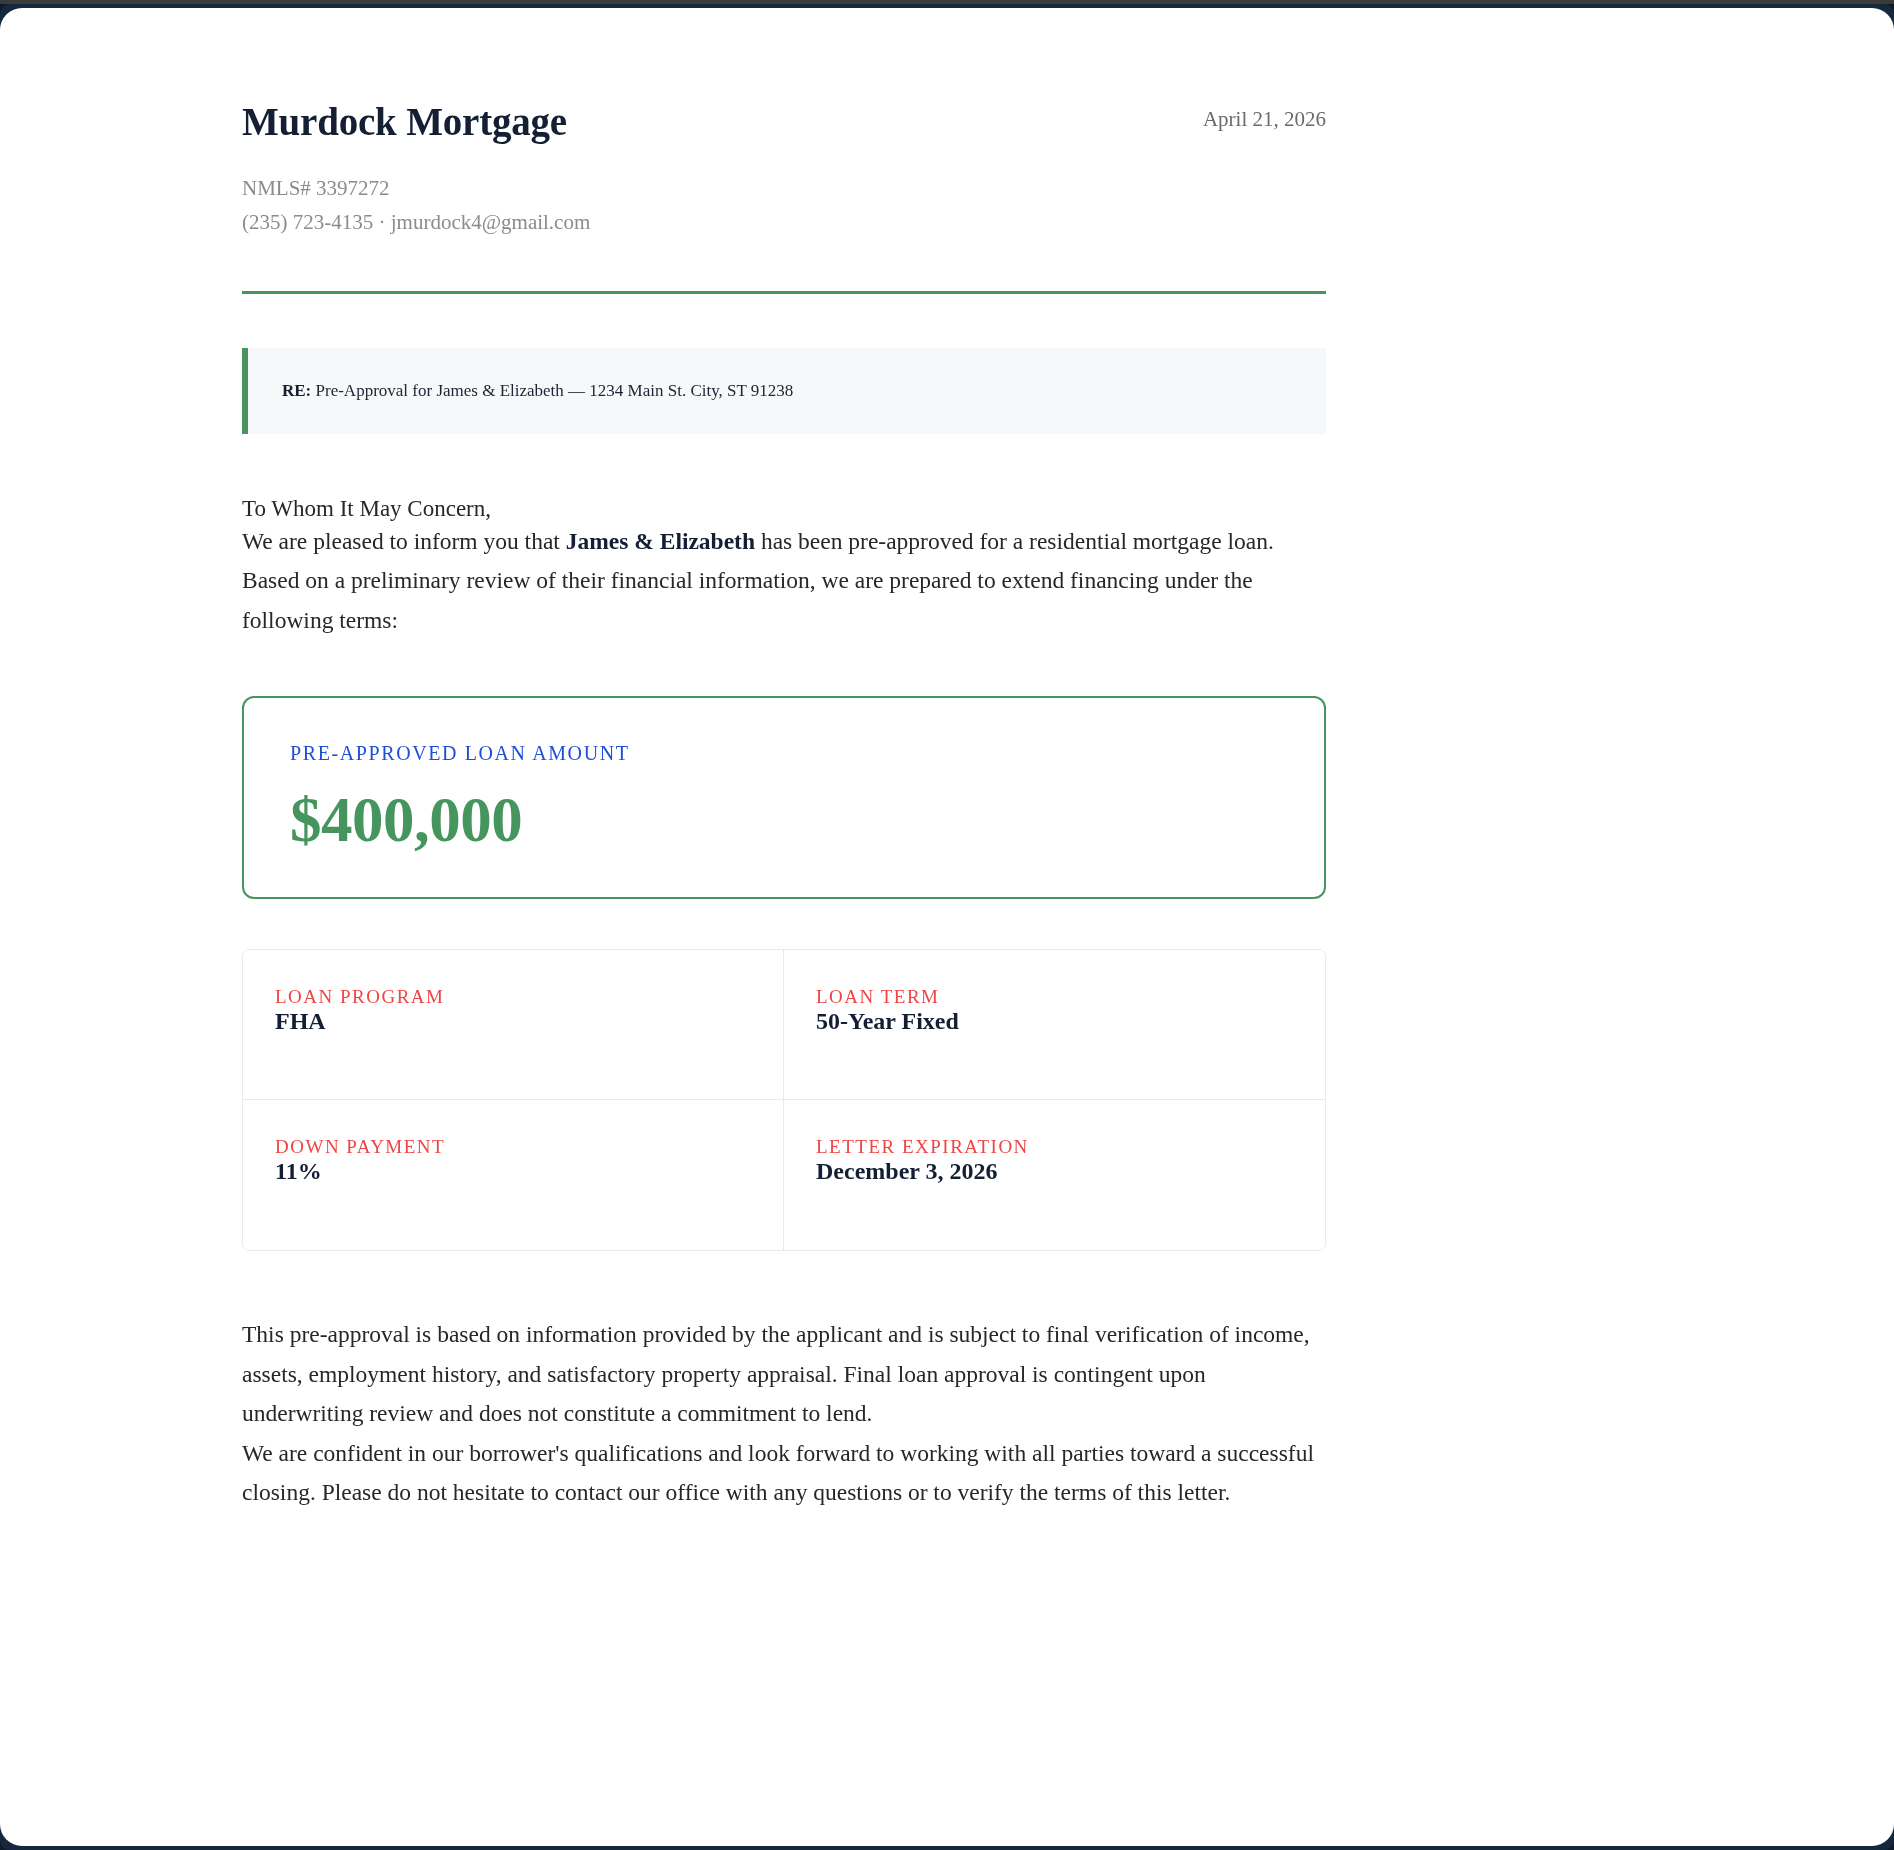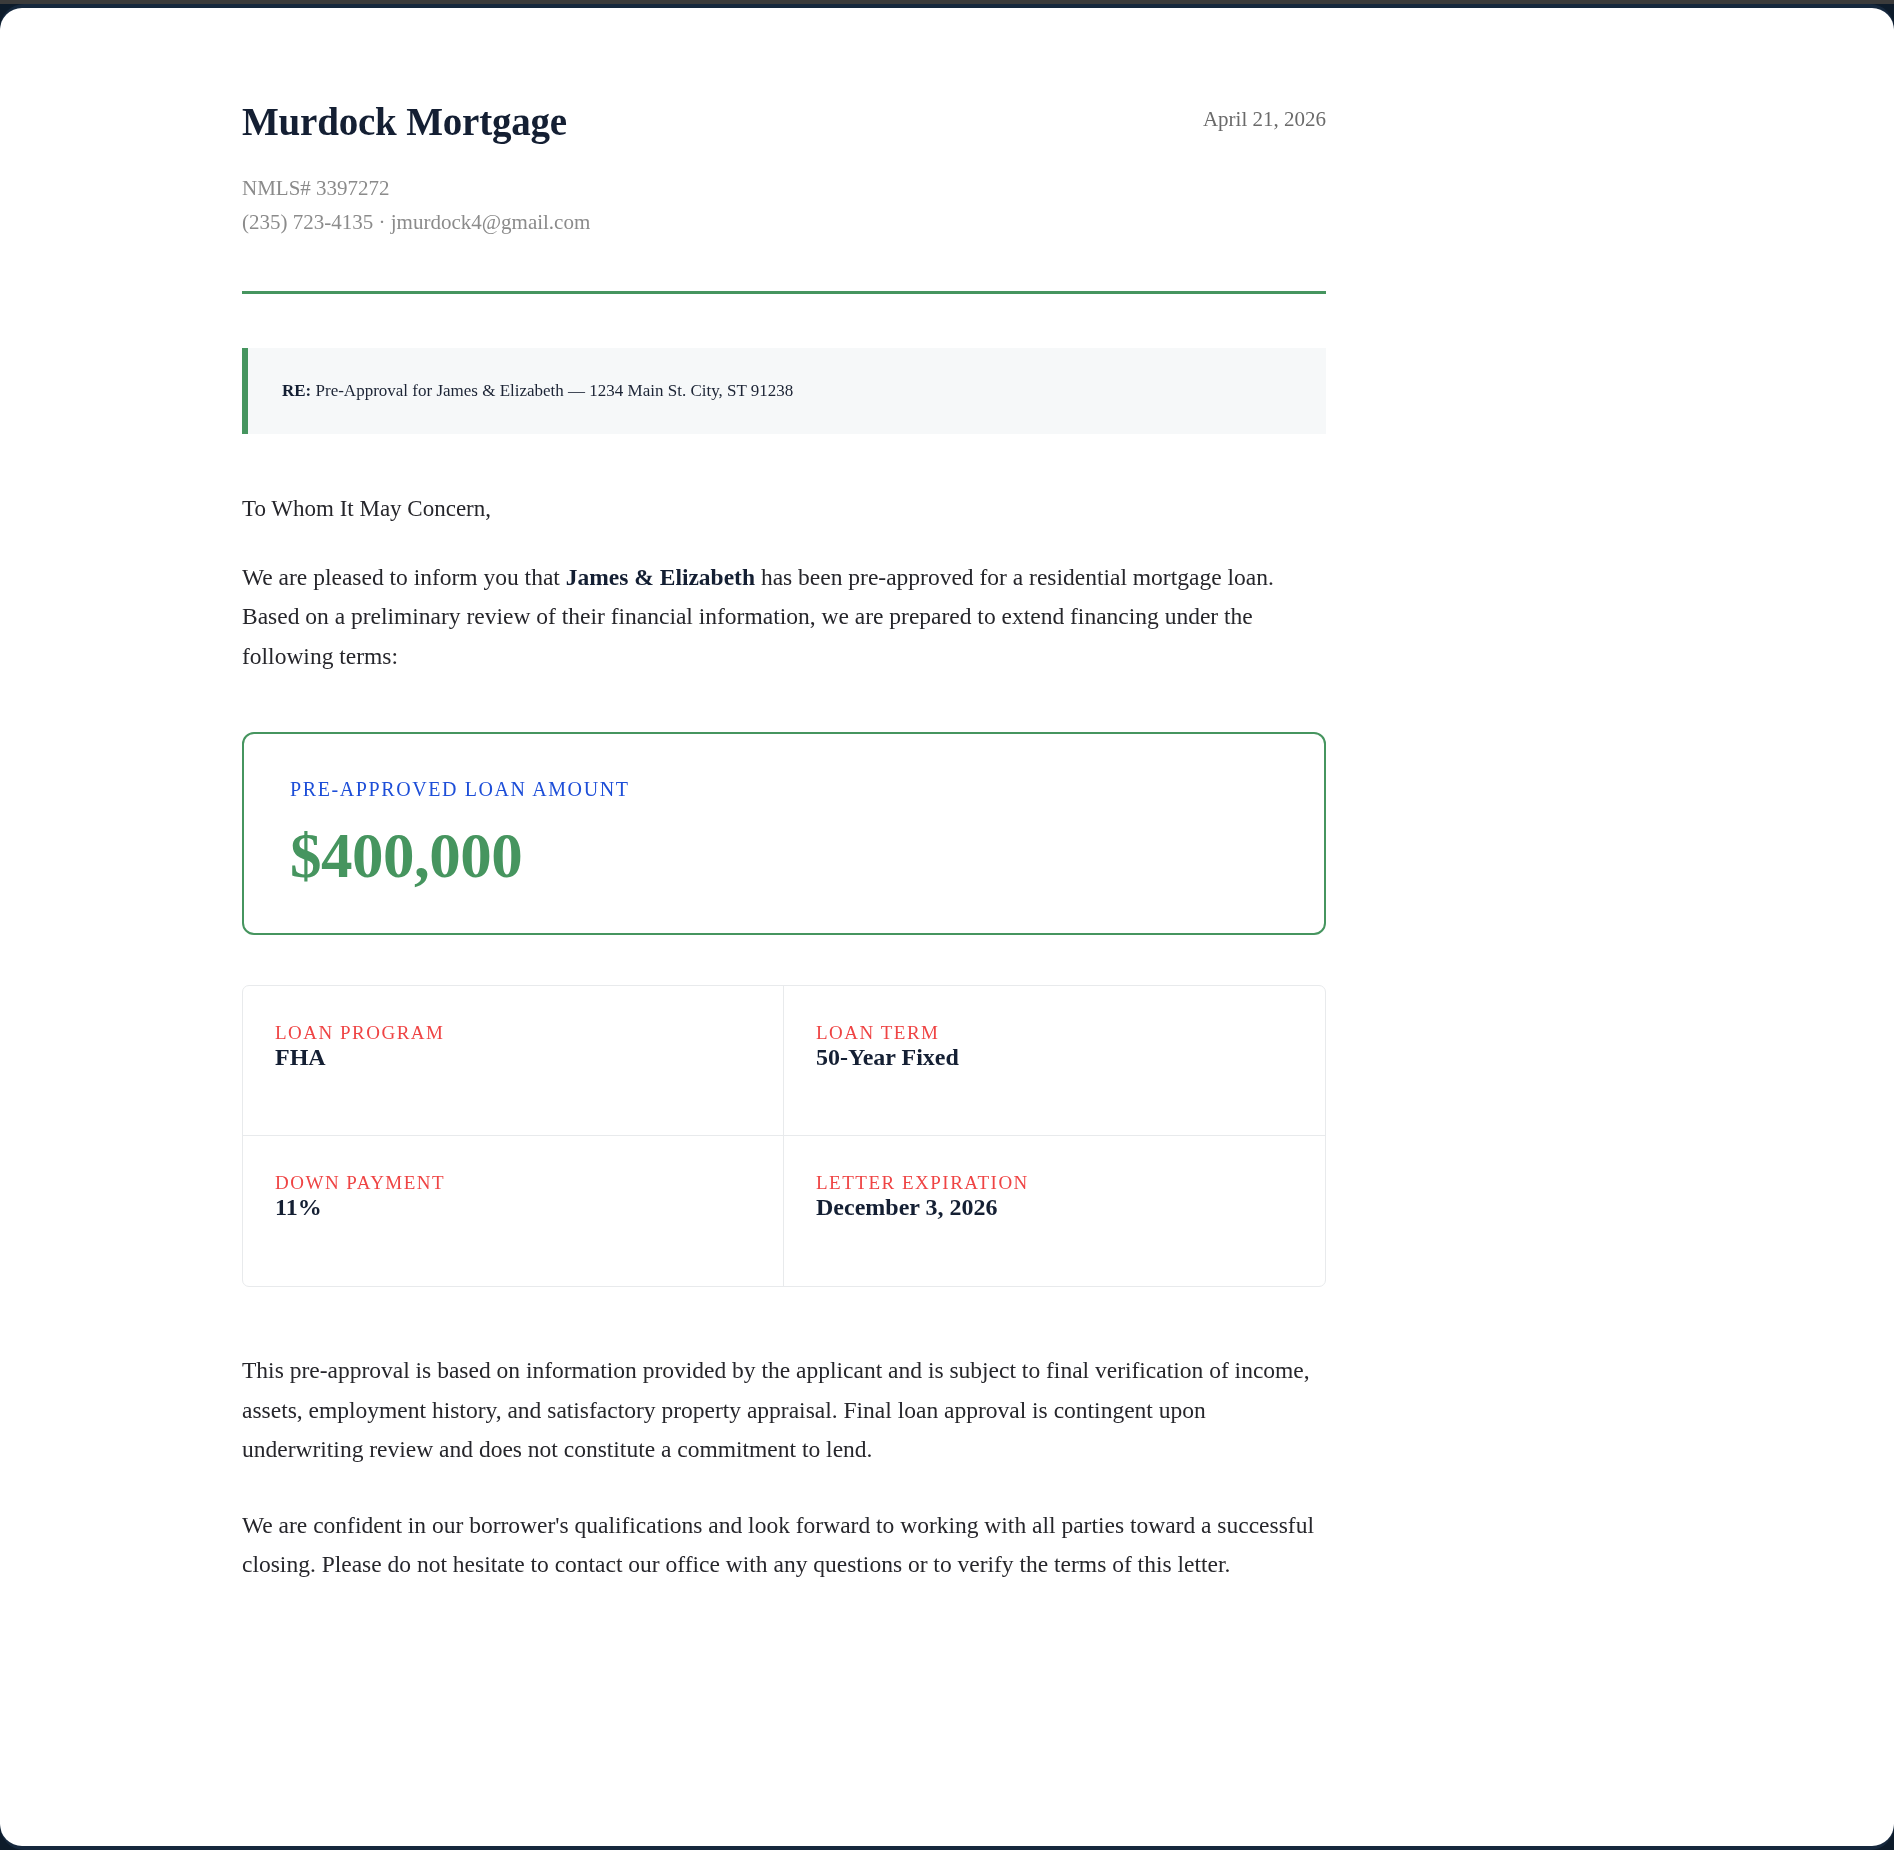--- a/index.html
+++ b/index.html
@@ -22,21 +22,21 @@
     z-index: 5;
   }
 
   
   .app-frame {
     position: absolute;
     top: 4px; left: 0;
     width: 1894px;
     height: 1846px;
     background: #16283d;
-    border-radius: 24px;
+    border-radius: 10px;
     overflow: hidden;
   }
 
   
   .page {
     position: absolute;
     top: 4px;
     left: 0px;
     width: 1894px;
     height: 1838px;
@@ -98,21 +98,20 @@
   }
   .re-label { font-weight: bold; color: #141f33; }
 
   
   .salutation {
     margin-top: 62px;
     font-size: 23px;
     color: #26262b;
   }
   .para {
-    margin-top: 36px;
     font-size: 23.5px;
     line-height: 1.68;
     color: #26262b;
   }
   .para strong { font-weight: bold; color: #141f33; }
 
   
   .amount-box {
     margin-top: 56px;
     border: 2.5px solid #46955f;

